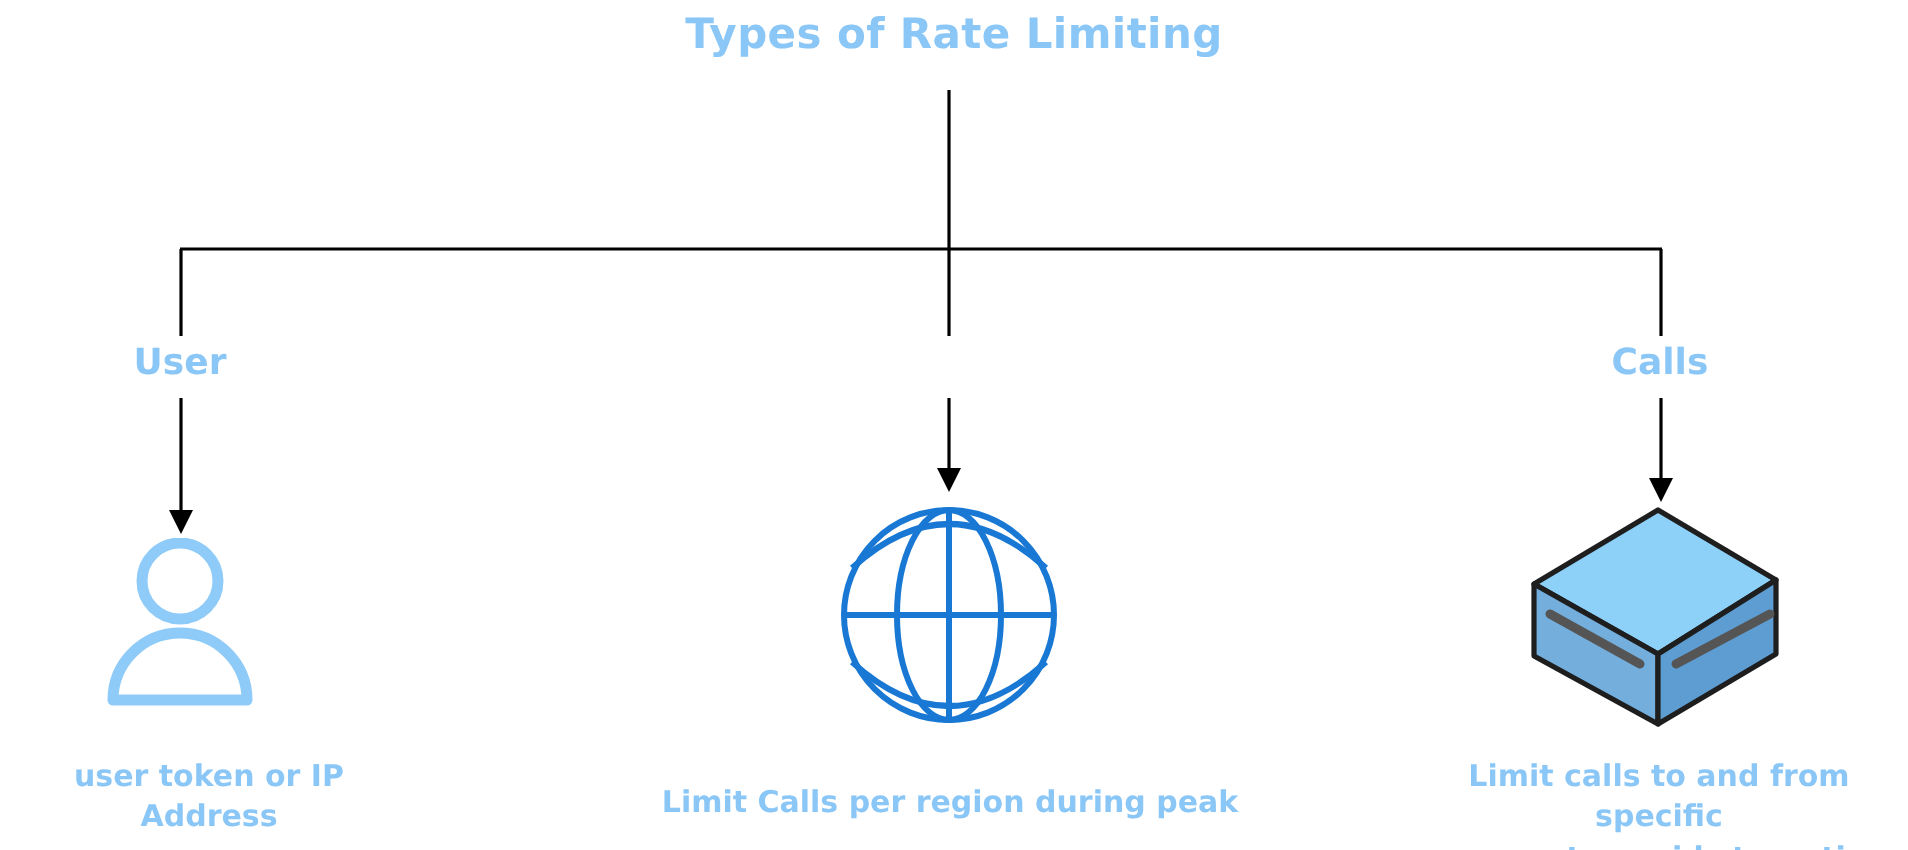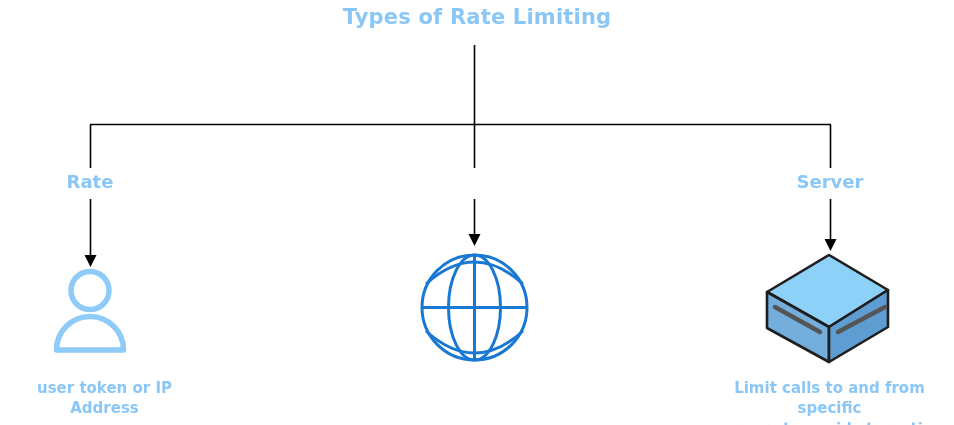--- a/index.html
+++ b/index.html
@@ -79,22 +79,22 @@
     </defs>
     <line x1="474.5" y1="45" x2="474.5" y2="168"></line>
     <line x1="90" y1="124.5" x2="831" y2="124.5"></line>
     <line x1="90.5" y1="124.5" x2="90.5" y2="168"></line>
     <line x1="830.5" y1="124.5" x2="830.5" y2="168"></line>
     <line x1="90.5" y1="199" x2="90.5" y2="264" marker-end="url(#arrow)"></line>
     <line x1="474.5" y1="199" x2="474.5" y2="243" marker-end="url(#arrow)"></line>
     <line x1="830.5" y1="199" x2="830.5" y2="248" marker-end="url(#arrow)"></line>
   </svg>
 
-  <div class="branch-label user">Rate</div>
-  <div class="branch-label server">Server</div>
+  <div class="branch-label user">User</div>
+  <div class="branch-label server">Calls</div>
 
   <svg class="icon person" width="74" height="84" viewBox="0 0 74 84">
     <circle class="person-stroke" cx="37" cy="21.5" r="19"></circle>
     <path class="person-stroke" d="M 3.5 81 A 33.5 33.5 0 0 1 70.5 81 Z"></path>
   </svg>
 
   <svg class="icon globe" width="112" height="112" viewBox="0 0 112 112">
     <circle class="globe-stroke" cx="55.5" cy="55.5" r="52.5"></circle>
     <ellipse class="globe-stroke" cx="55.5" cy="55.5" rx="26" ry="52.5"></ellipse>
     <line class="globe-stroke" x1="55.5" y1="3" x2="55.5" y2="108"></line>
@@ -107,18 +107,22 @@
     <polygon class="box-edge" points="74,7 133,42 74,79 12,44" style="fill: var(--box-top);"></polygon>
     <polygon class="box-edge" points="12,44 74,79 74,114 12,80" style="fill: var(--box-left);"></polygon>
     <polygon class="box-edge" points="74,79 133,42 133,79 74,114" style="fill: var(--box-right);"></polygon>
     <line class="vent" x1="20" y1="59" x2="65" y2="84"></line>
     <line class="vent" x1="83" y1="84" x2="130" y2="59"></line>
   </svg>
 
   <div class="branch-desc user">
     <span>user token or IP Address</span>
   </div>
+  <div class="branch-desc location">
+    <span>Limit Calls per region during peak</span>
+    <span></span>
+  </div>
   <div class="branch-desc server">
     <span>Limit calls to and from specific</span>
     <span>servers to avoid starvation</span>
   </div>
 
 </div>
 
 </body></html>

